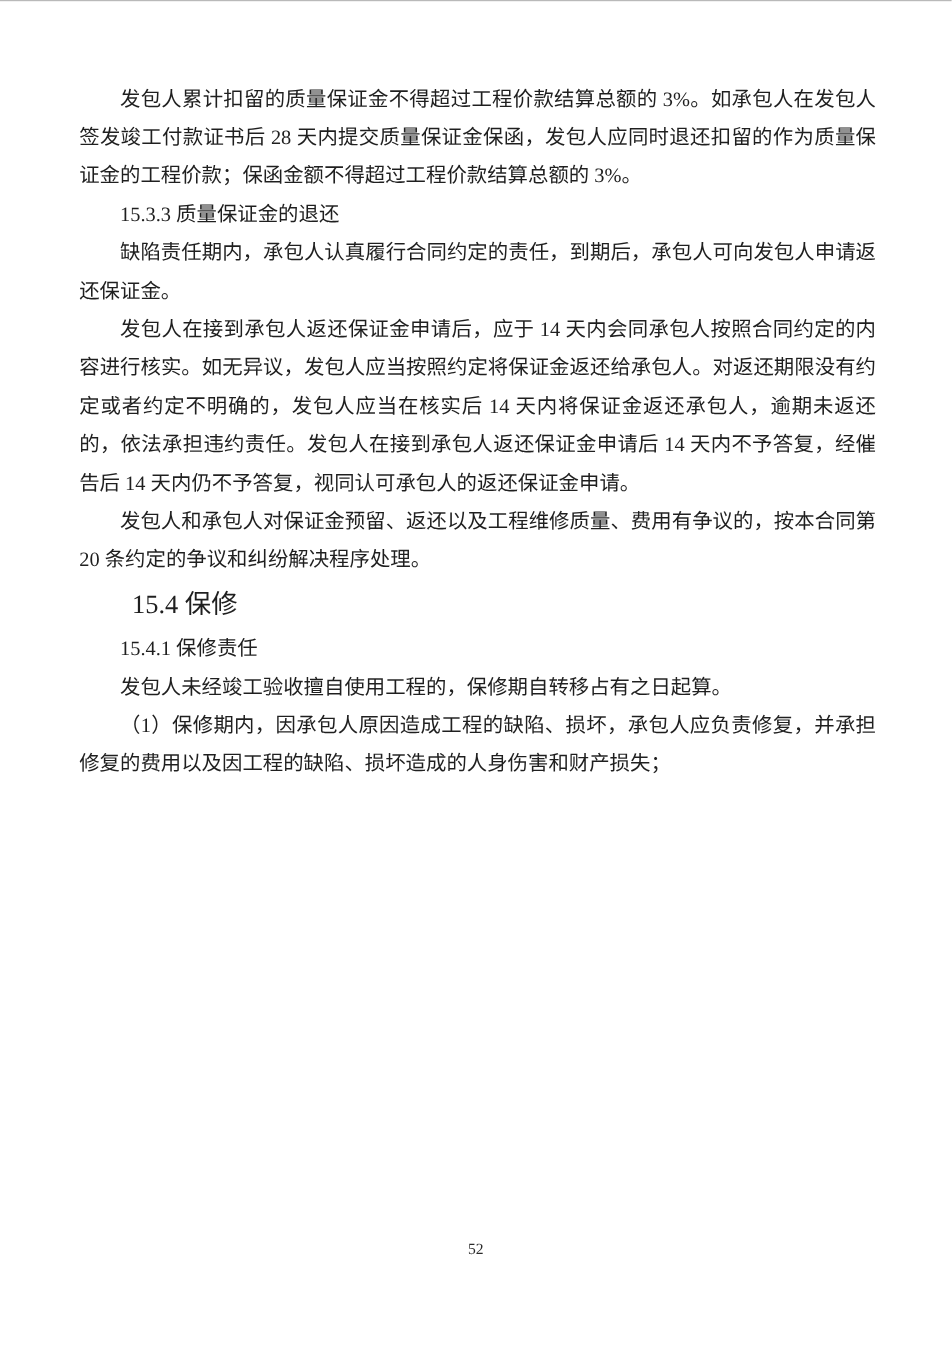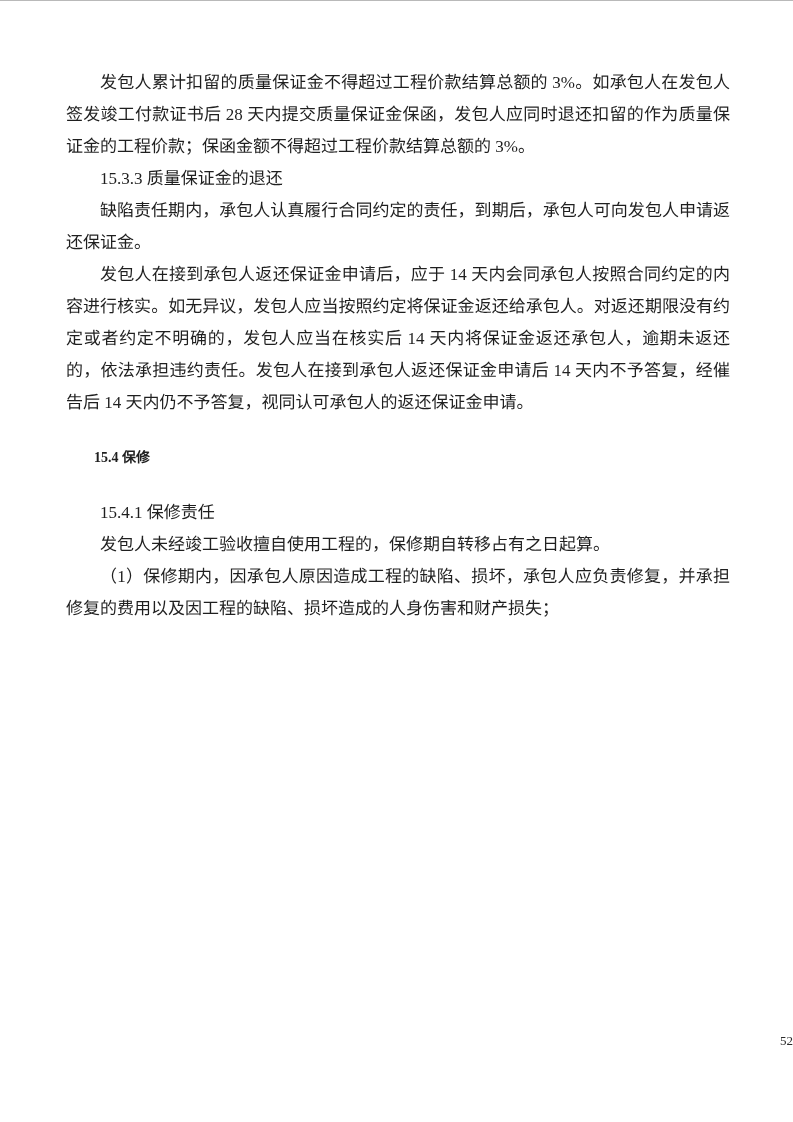--- a/index.html
+++ b/index.html
@@ -32,44 +32,45 @@
     text-indent: 2em;
     word-break: break-all;
   }
   .subheading {
     font-size: 17px;
     font-weight: normal;
     line-height: 32px;
     text-indent: 2em;
   }
   .heading {
-    font-size: 14px;
-    font-weight: bold;
+    font-size: 22px;
+    font-weight: normal;
     line-height: 32px;
-    margin: 23px 0;
+    margin: 5px 0;
     text-indent: 2em;
   }
   .pageno {
     position: absolute;
     left: 0;
     right: 0;
     top: 1032px;
-    text-align: right;
+    text-align: center;
     font-size: 13px;
     color: #2a2a2a;
   }
 </style>
 </head>
 <body>
 
 <div class="page">
   <div class="content">
     <p class="para">发包人累计扣留的质量保证金不得超过工程价款结算总额的 3%。如承包人在发包人签发竣工付款证书后 28 天内提交质量保证金保函，发包人应同时退还扣留的作为质量保证金的工程价款；保函金额不得超过工程价款结算总额的 3%。</p>
     <p class="subheading">15.3.3 质量保证金的退还</p>
     <p class="para">缺陷责任期内，承包人认真履行合同约定的责任，到期后，承包人可向发包人申请返还保证金。</p>
     <p class="para">发包人在接到承包人返还保证金申请后，应于 14 天内会同承包人按照合同约定的内容进行核实。如无异议，发包人应当按照约定将保证金返还给承包人。对返还期限没有约定或者约定不明确的，发包人应当在核实后 14 天内将保证金返还承包人，逾期未返还的，依法承担违约责任。发包人在接到承包人返还保证金申请后 14 天内不予答复，经催告后 14 天内仍不予答复，视同认可承包人的返还保证金申请。</p>
+    <p class="para">发包人和承包人对保证金预留、返还以及工程维修质量、费用有争议的，按本合同第 20 条约定的争议和纠纷解决程序处理。</p>
     <h2 class="heading">15.4 保修</h2>
     <p class="subheading">15.4.1 保修责任</p>
     <p class="para">发包人未经竣工验收擅自使用工程的，保修期自转移占有之日起算。</p>
     <p class="para">（1）保修期内，因承包人原因造成工程的缺陷、损坏，承包人应负责修复，并承担修复的费用以及因工程的缺陷、损坏造成的人身伤害和财产损失；</p>
   </div>
   <div class="pageno">52</div>
 </div>
 
 </body></html>

